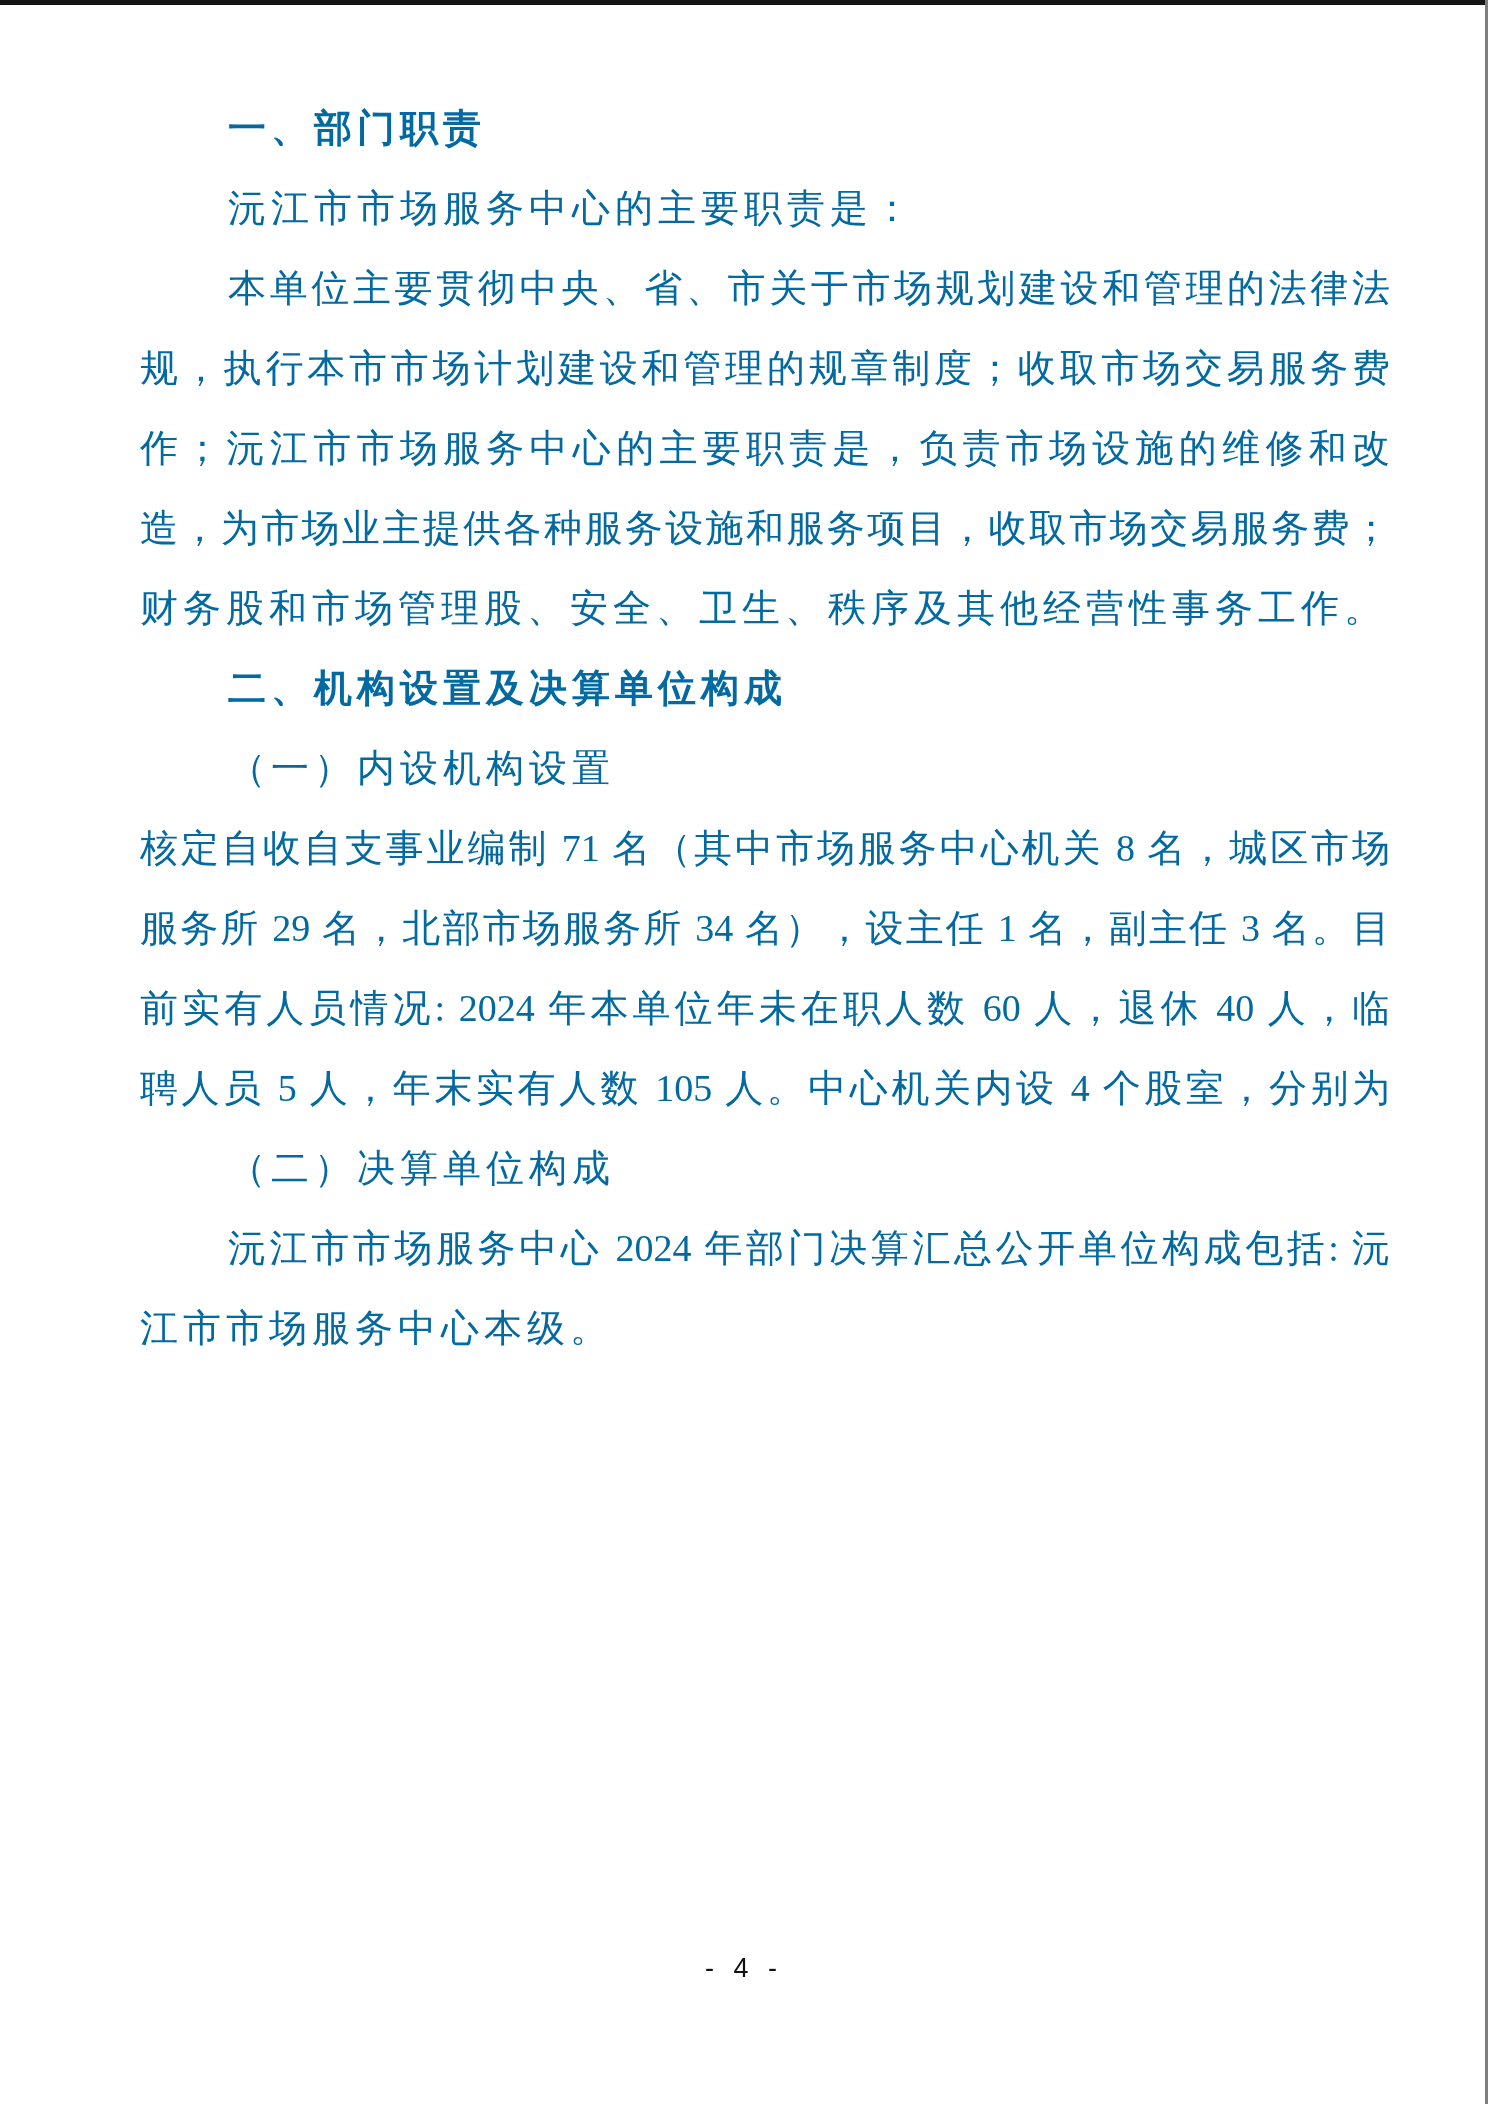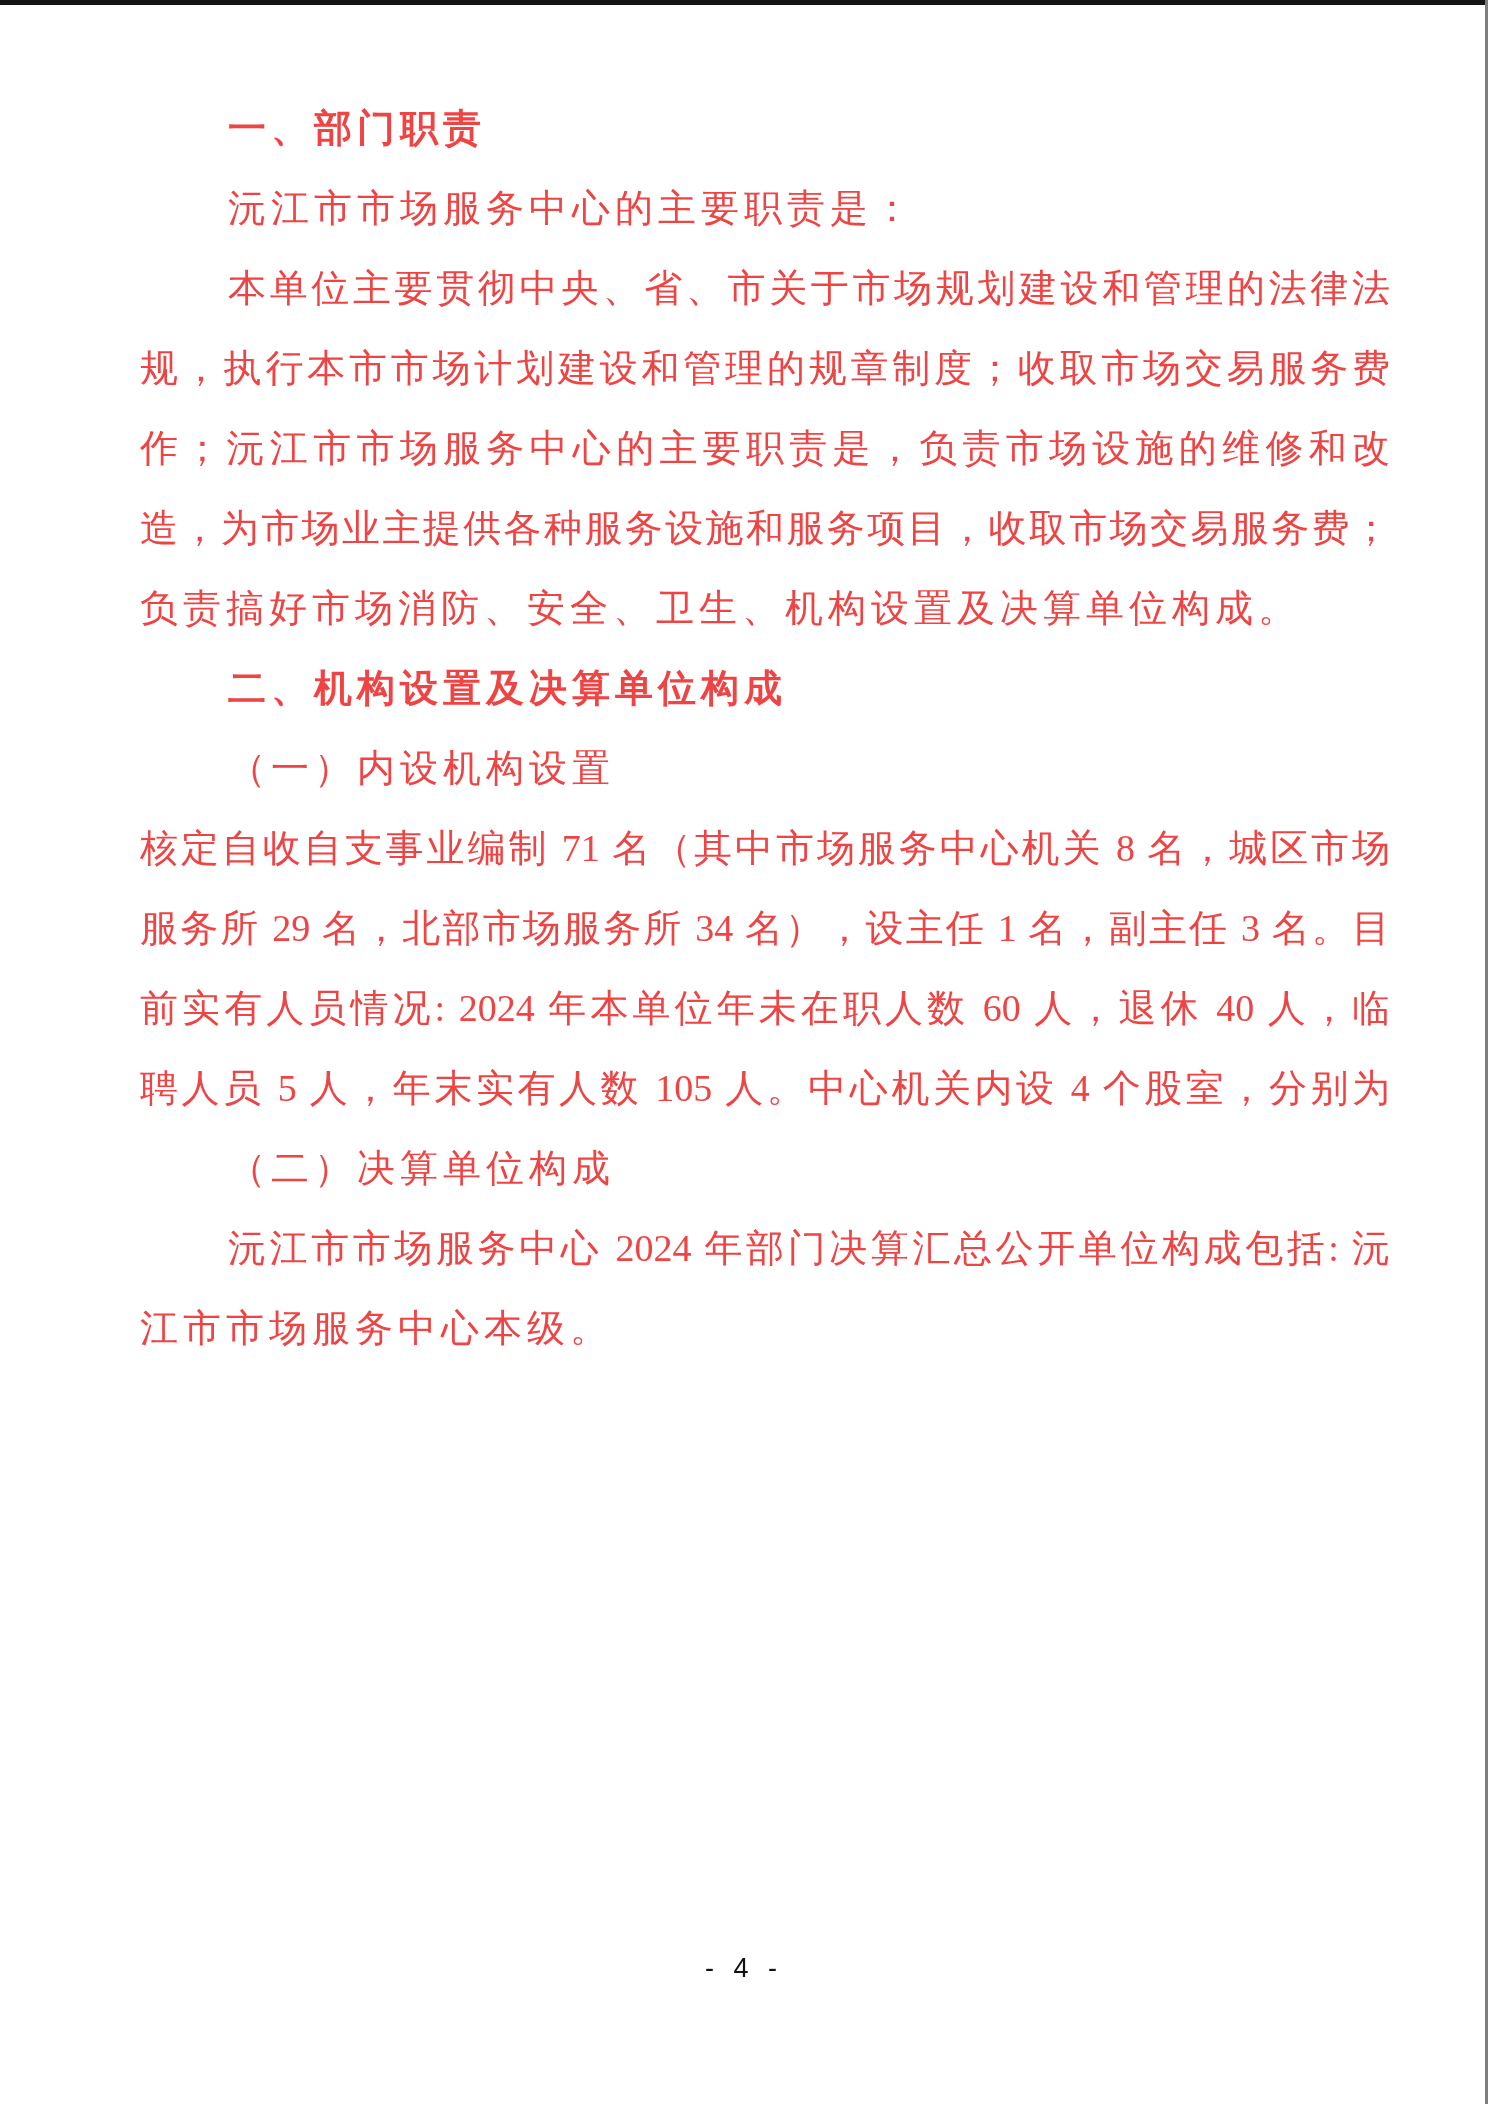--- a/index.html
+++ b/index.html
@@ -29,21 +29,21 @@
     left: 140px;
     top: 88px;
     width: 1250px;
   }
   .line {
     height: 80px;
     line-height: 80px;
     font-size: 38px;
     letter-spacing: 5px;
     white-space: nowrap;
-    color: #ef4444;
+    color: #0369a1;
   }
   .line.justify {
     letter-spacing: 0;
     white-space: normal;
     text-align: justify;
     text-align-last: justify;
     text-justify: inter-character;
   }
   .line.indent { padding-left: 88px; }
   .line.justify.indent { padding-left: 88px; width: 1162px; }
@@ -72,21 +72,21 @@
   <div class="top-border"></div>
   <div class="right-border"></div>
 
   <div class="doc-body">
     <div class="line heading indent">一、部门职责</div>
     <div class="line indent">沅江市市场服务中心的主要职责是：</div>
     <div class="line justify indent">本单位主要贯彻中央、省、市关于市场规划建设和管理的法律法</div>
     <div class="line justify">规，执行本市市场计划建设和管理的规章制度；收取市场交易服务费</div>
     <div class="line justify">作；沅江市市场服务中心的主要职责是，负责市场设施的维修和改</div>
     <div class="line justify">造，为市场业主提供各种服务设施和服务项目，收取市场交易服务费；</div>
-    <div class="line">负责搞好市场消防、安全、卫生、机构设置及决算单位构成。</div>
+    <div class="line">财务股和市场管理股、安全、卫生、秩序及其他经营性事务工作。</div>
     <div class="line heading indent">二、机构设置及决算单位构成</div>
     <div class="line indent">（一）内设机构设置</div>
     <div class="line justify">核定自收自支事业编制 71 名（其中市场服务中心机关 8 名，城区市场</div>
     <div class="line justify">服务所 29 名，北部市场服务所 34 名），设主任 1 名，副主任 3 名。目</div>
     <div class="line justify">前实有人员情况: 2024 年本单位年未在职人数 60 人，退休 40 人，临</div>
     <div class="line justify">聘人员 5 人，年末实有人数 105 人。中心机关内设 4 个股室，分别为</div>
     <div class="line indent">（二）决算单位构成</div>
     <div class="line justify indent">沅江市市场服务中心 2024 年部门决算汇总公开单位构成包括: 沅</div>
     <div class="line">江市市场服务中心本级。</div>
   </div>

